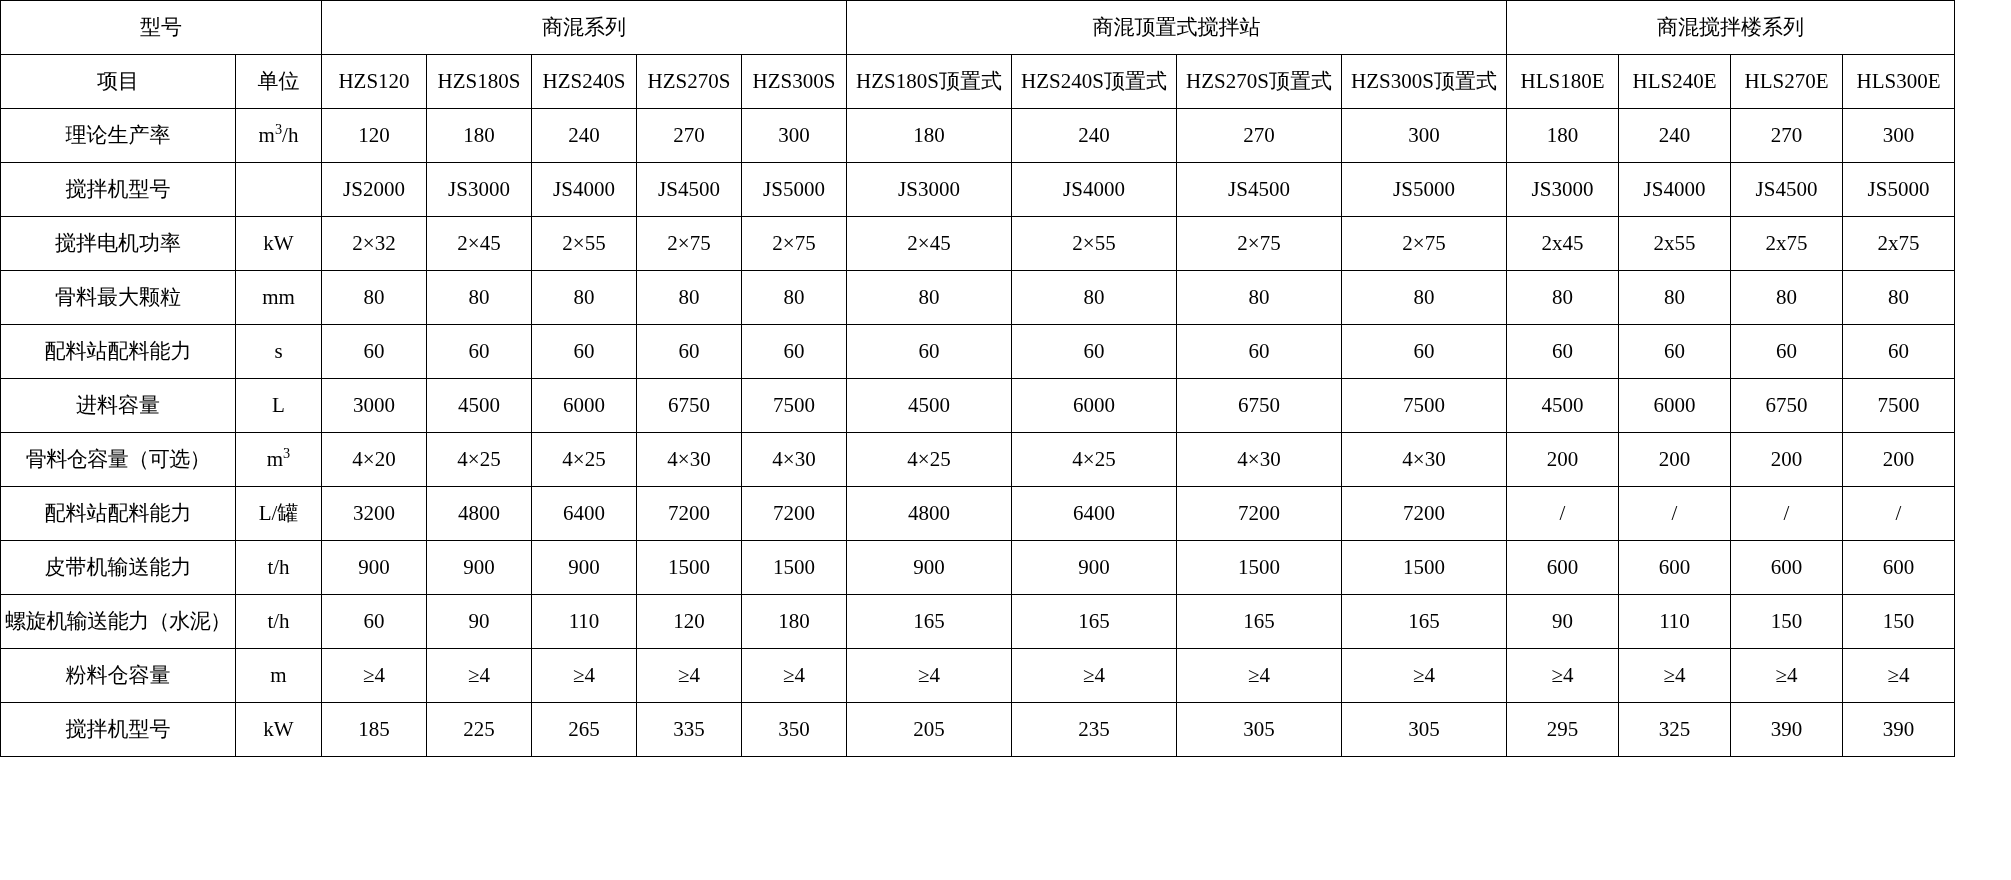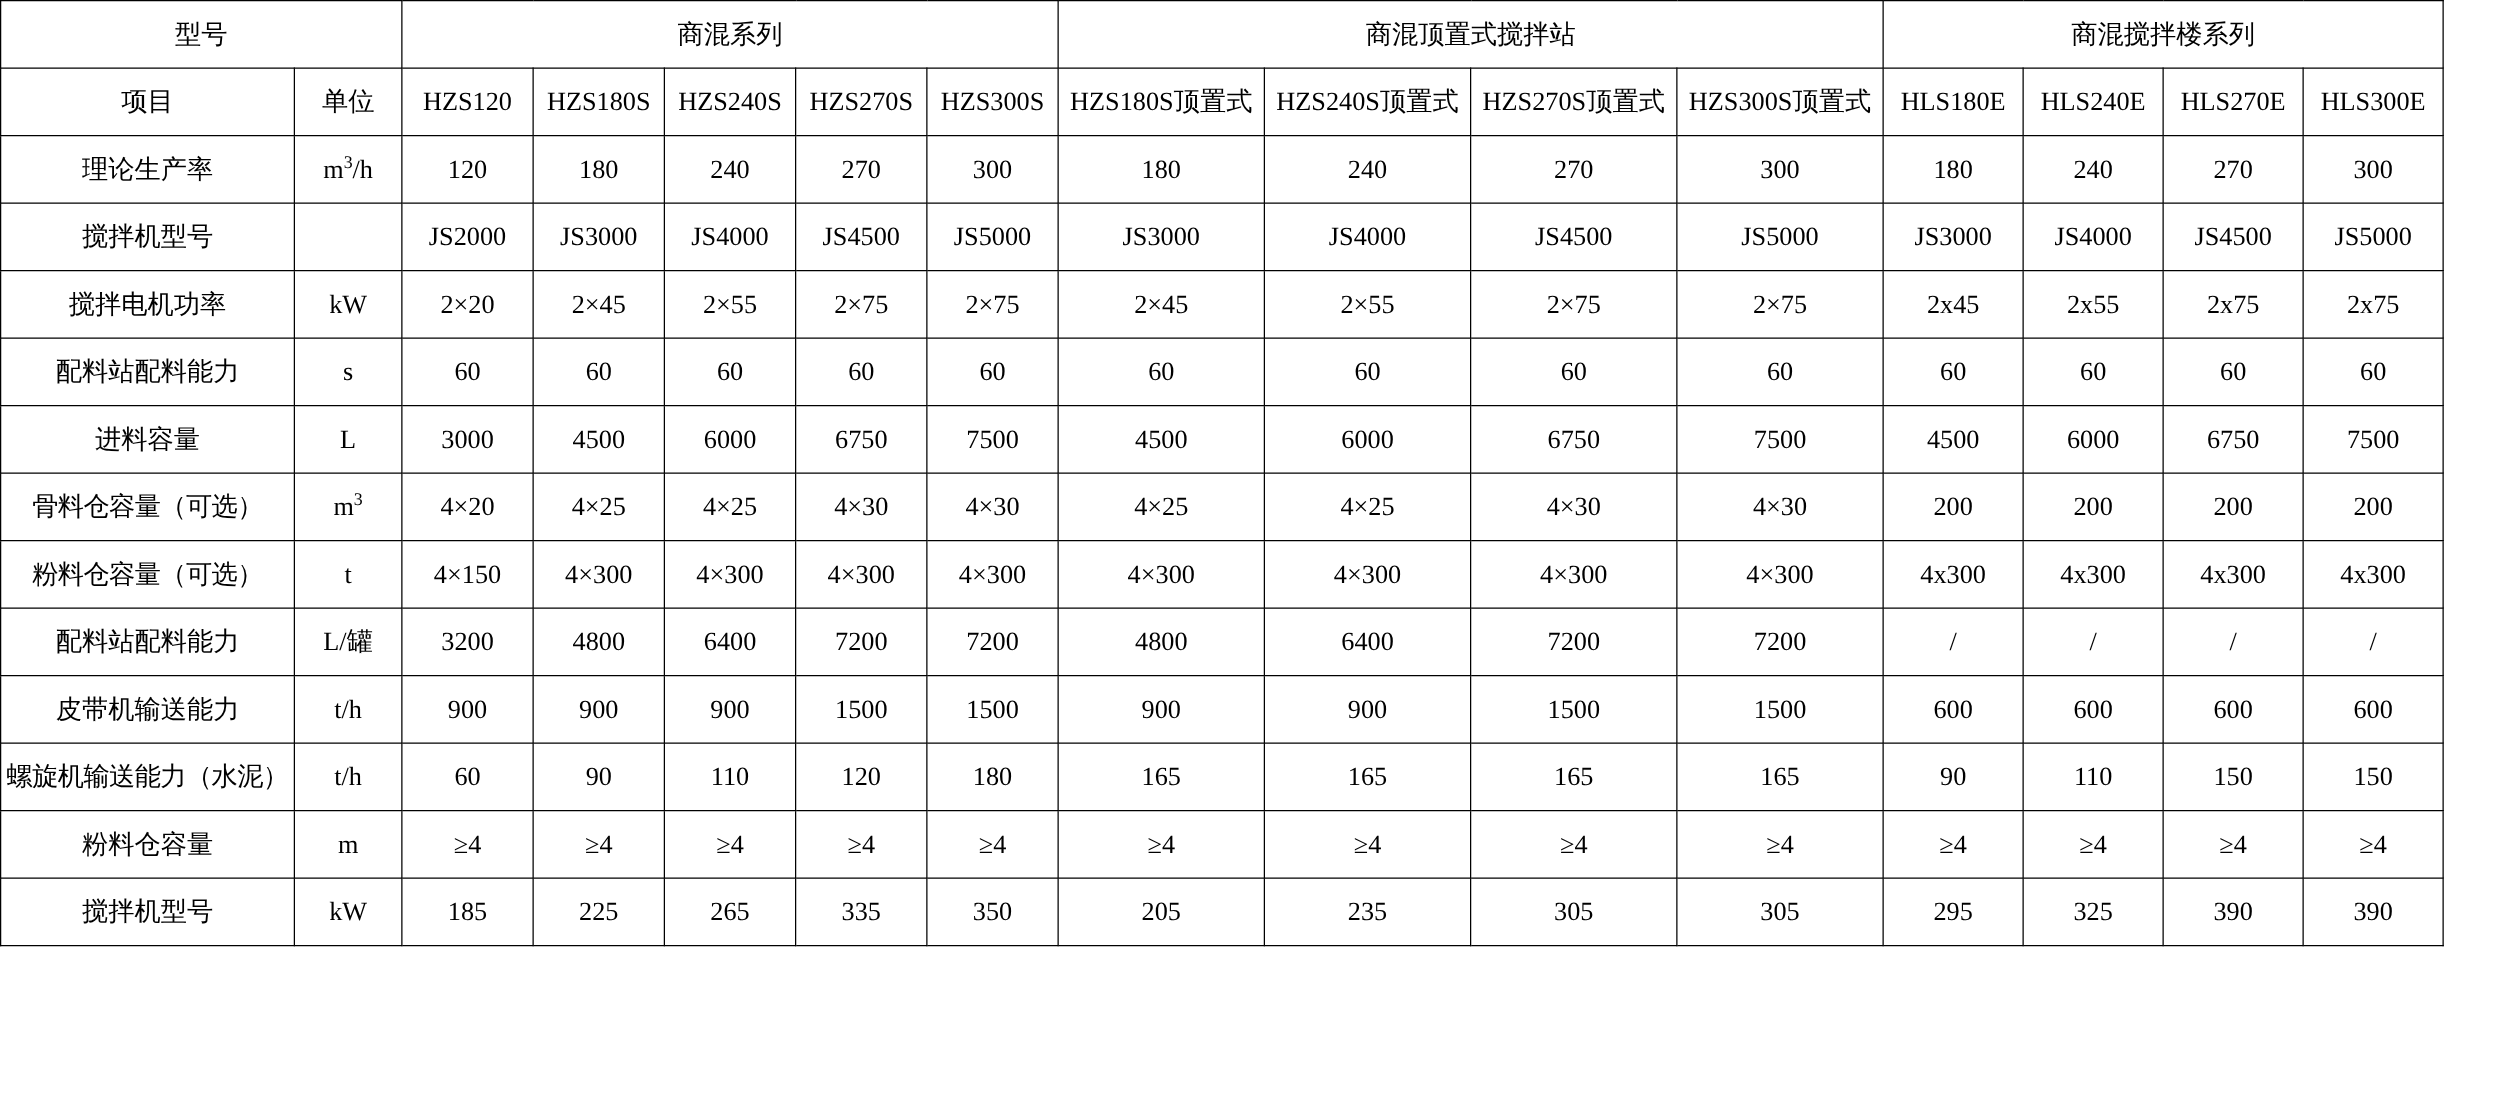--- a/index.html
+++ b/index.html
@@ -145,33 +145,50 @@
         <td class="cell-val">JS4500</td>
         <td class="cell-val">JS5000</td>
         <td class="cell-val">JS3000</td>
         <td class="cell-val">JS4000</td>
         <td class="cell-val">JS4500</td>
         <td class="cell-val">JS5000</td>
       </tr>
       <tr>
         <td class="row-label">搅拌电机功率</td>
         <td class="unit-cell">kW</td>
-        <td class="cell-val">2×20</td>
+        <td class="cell-val">2×32</td>
         <td class="cell-val">2×45</td>
         <td class="cell-val">2×55</td>
         <td class="cell-val">2×75</td>
         <td class="cell-val">2×75</td>
         <td class="cell-val">2×45</td>
         <td class="cell-val">2×55</td>
         <td class="cell-val">2×75</td>
         <td class="cell-val">2×75</td>
         <td class="cell-val">2x45</td>
         <td class="cell-val">2x55</td>
         <td class="cell-val">2x75</td>
         <td class="cell-val">2x75</td>
+      </tr>
+      <tr>
+        <td class="row-label">骨料最大颗粒</td>
+        <td class="unit-cell">mm</td>
+        <td class="cell-val">80</td>
+        <td class="cell-val">80</td>
+        <td class="cell-val">80</td>
+        <td class="cell-val">80</td>
+        <td class="cell-val">80</td>
+        <td class="cell-val">80</td>
+        <td class="cell-val">80</td>
+        <td class="cell-val">80</td>
+        <td class="cell-val">80</td>
+        <td class="cell-val">80</td>
+        <td class="cell-val">80</td>
+        <td class="cell-val">80</td>
+        <td class="cell-val">80</td>
       </tr>
       <tr>
         <td class="row-label">配料站配料能力</td>
         <td class="unit-cell">s</td>
         <td class="cell-val">60</td>
         <td class="cell-val">60</td>
         <td class="cell-val">60</td>
         <td class="cell-val">60</td>
         <td class="cell-val">60</td>
         <td class="cell-val">60</td>
@@ -211,37 +228,20 @@
         <td class="cell-val">4×25</td>
         <td class="cell-val">4×25</td>
         <td class="cell-val">4×30</td>
         <td class="cell-val">4×30</td>
         <td class="cell-val">200</td>
         <td class="cell-val">200</td>
         <td class="cell-val">200</td>
         <td class="cell-val">200</td>
       </tr>
       <tr>
-        <td class="row-label tight">粉料仓容量（可选）</td>
-        <td class="unit-cell">t</td>
-        <td class="cell-val">4×150</td>
-        <td class="cell-val">4×300</td>
-        <td class="cell-val">4×300</td>
-        <td class="cell-val">4×300</td>
-        <td class="cell-val">4×300</td>
-        <td class="cell-val">4×300</td>
-        <td class="cell-val">4×300</td>
-        <td class="cell-val">4×300</td>
-        <td class="cell-val">4×300</td>
-        <td class="cell-val">4x300</td>
-        <td class="cell-val">4x300</td>
-        <td class="cell-val">4x300</td>
-        <td class="cell-val">4x300</td>
-      </tr>
-      <tr>
         <td class="row-label">配料站配料能力</td>
         <td class="unit-cell">L/罐</td>
         <td class="cell-val">3200</td>
         <td class="cell-val">4800</td>
         <td class="cell-val">6400</td>
         <td class="cell-val">7200</td>
         <td class="cell-val">7200</td>
         <td class="cell-val">4800</td>
         <td class="cell-val">6400</td>
         <td class="cell-val">7200</td>

